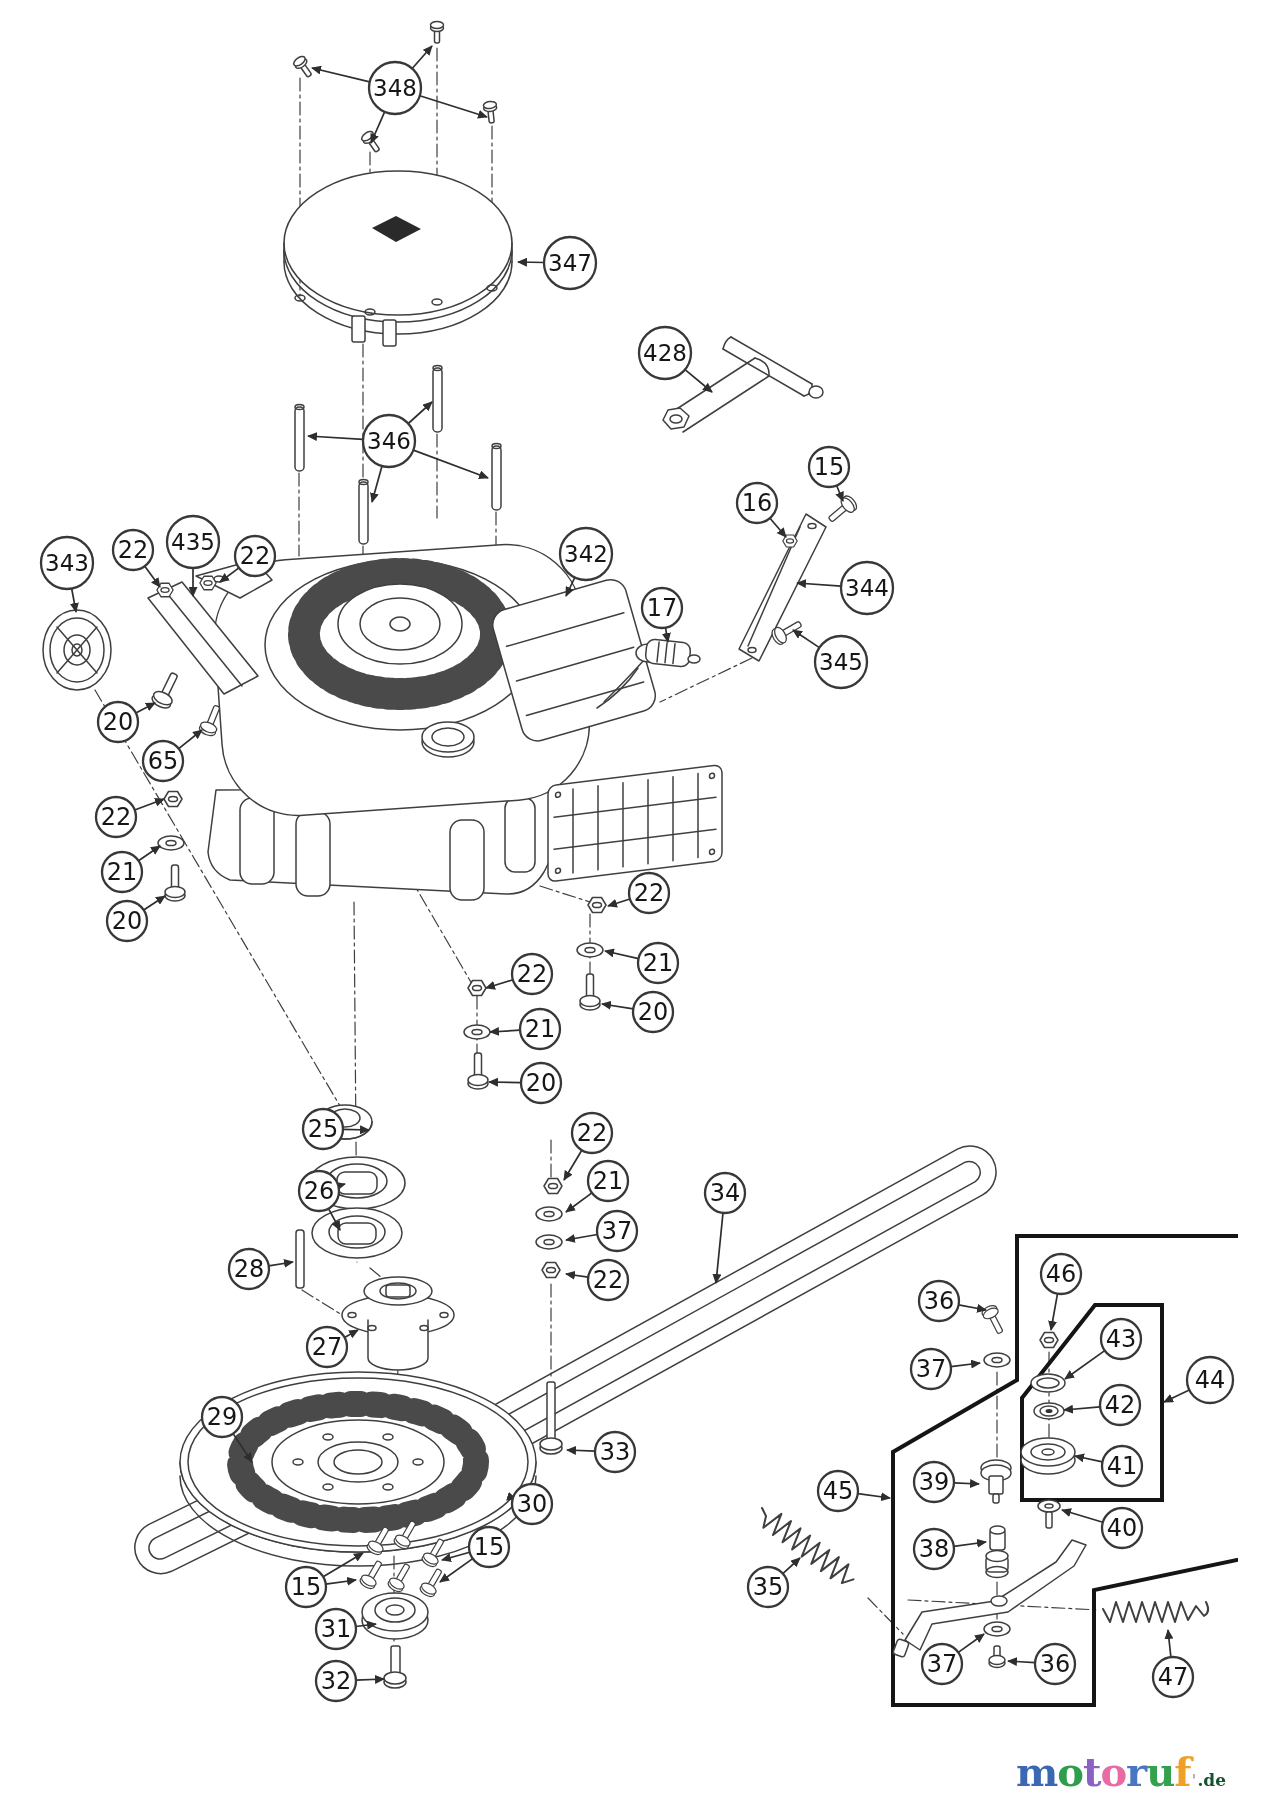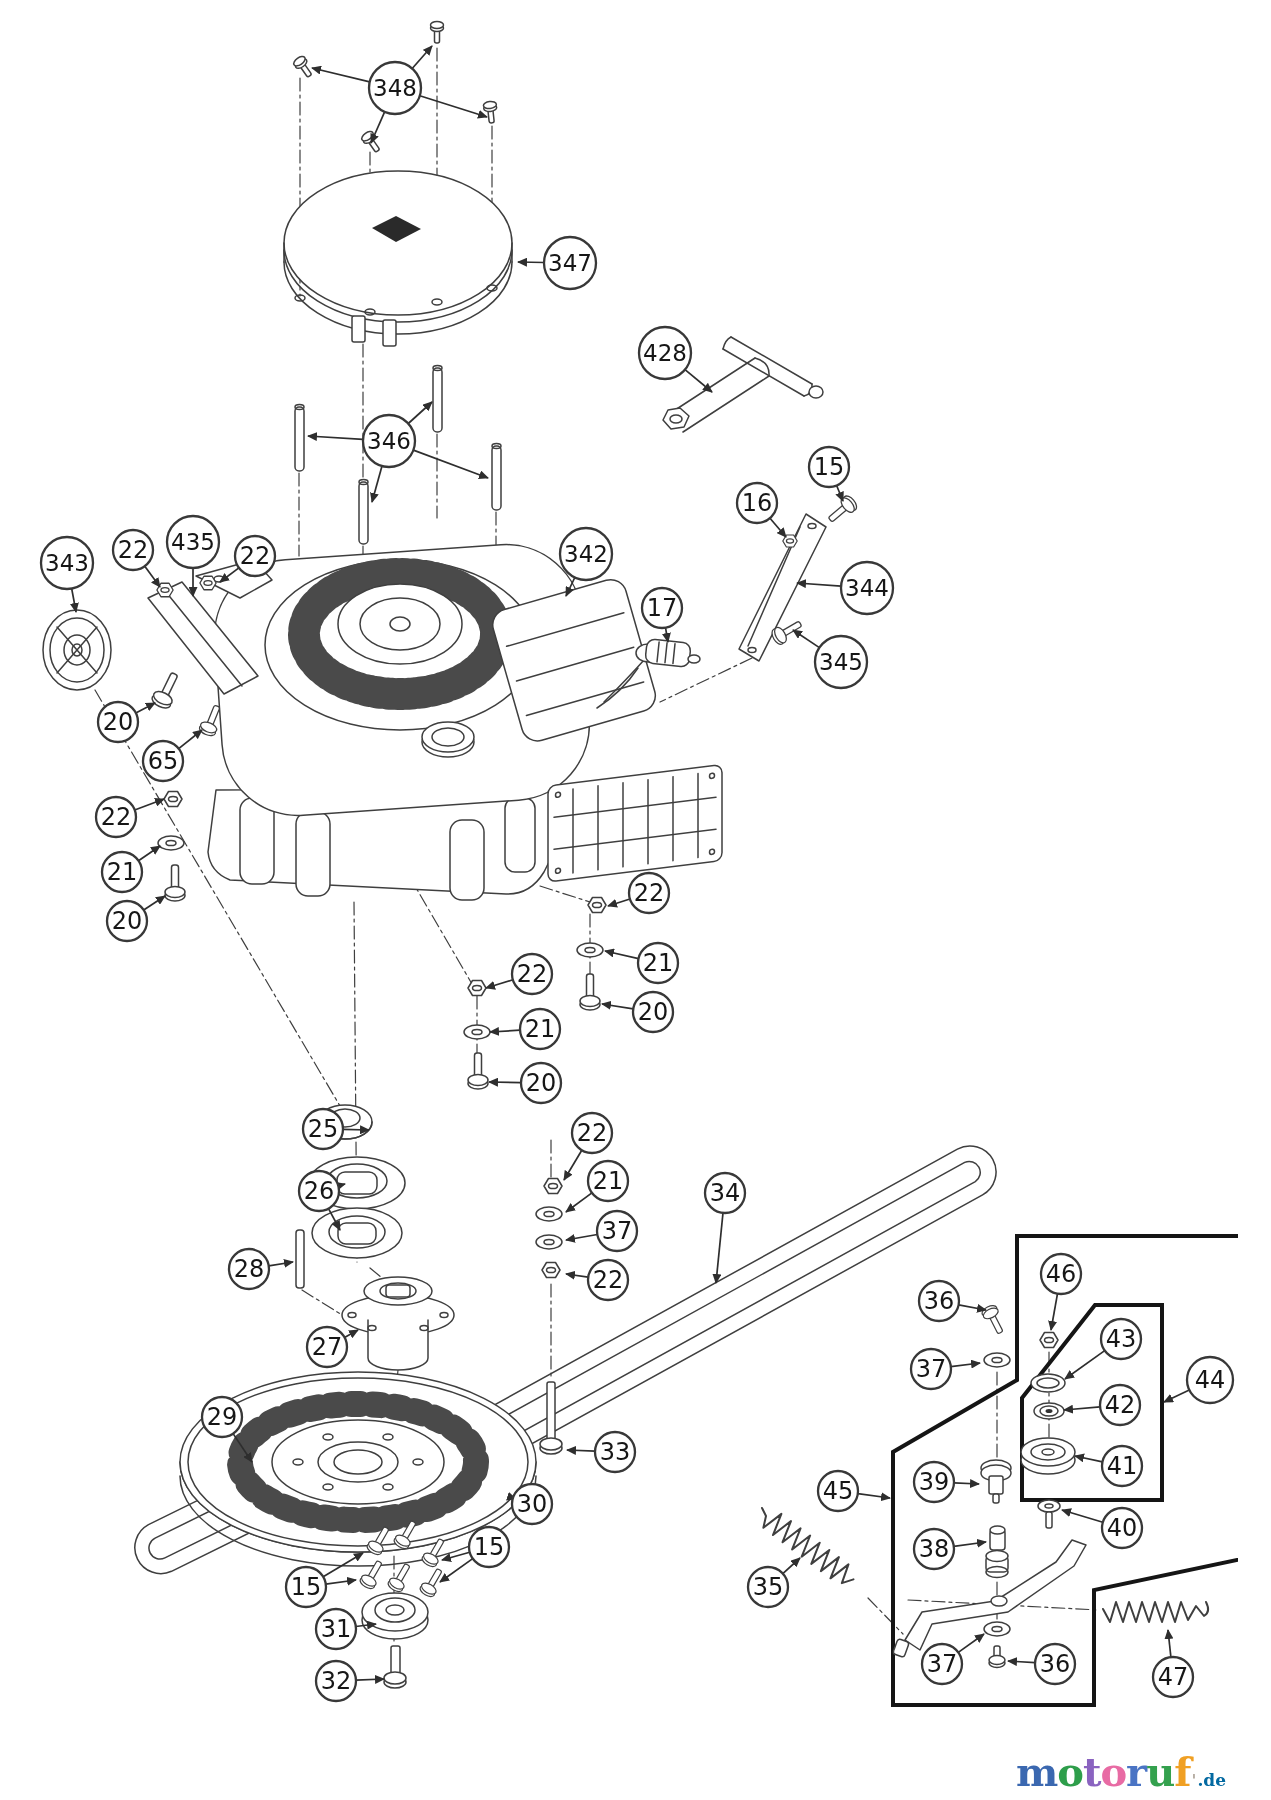--- a/index.html
+++ b/index.html
@@ -654,15 +654,15 @@
 
   <div class="watermark" id="watermark">
       <span class="lt" style="color: rgb(59, 104, 176);">m</span>
       <span class="lt" style="color: rgb(46, 158, 75);">o</span>
       <span class="lt" style="color: rgb(138, 99, 192);">t</span>
       <span class="lt" style="color: rgb(232, 107, 164);">o</span>
       <span class="lt" style="color: rgb(74, 116, 196);">r</span>
       <span class="lt" style="color: rgb(52, 161, 78);">u</span>
       <span class="lt" style="color: rgb(240, 160, 36);">f</span>
       <span class="mk" style="color: rgb(181, 172, 162);">'</span>
-    <span class="sfx" id="wm-suffix" style="color: #0369a1;">.de</span>
+    <span class="sfx" id="wm-suffix" style="color: #14532d;">.de</span>
   </div>
 </div>
 
 </body></html>

